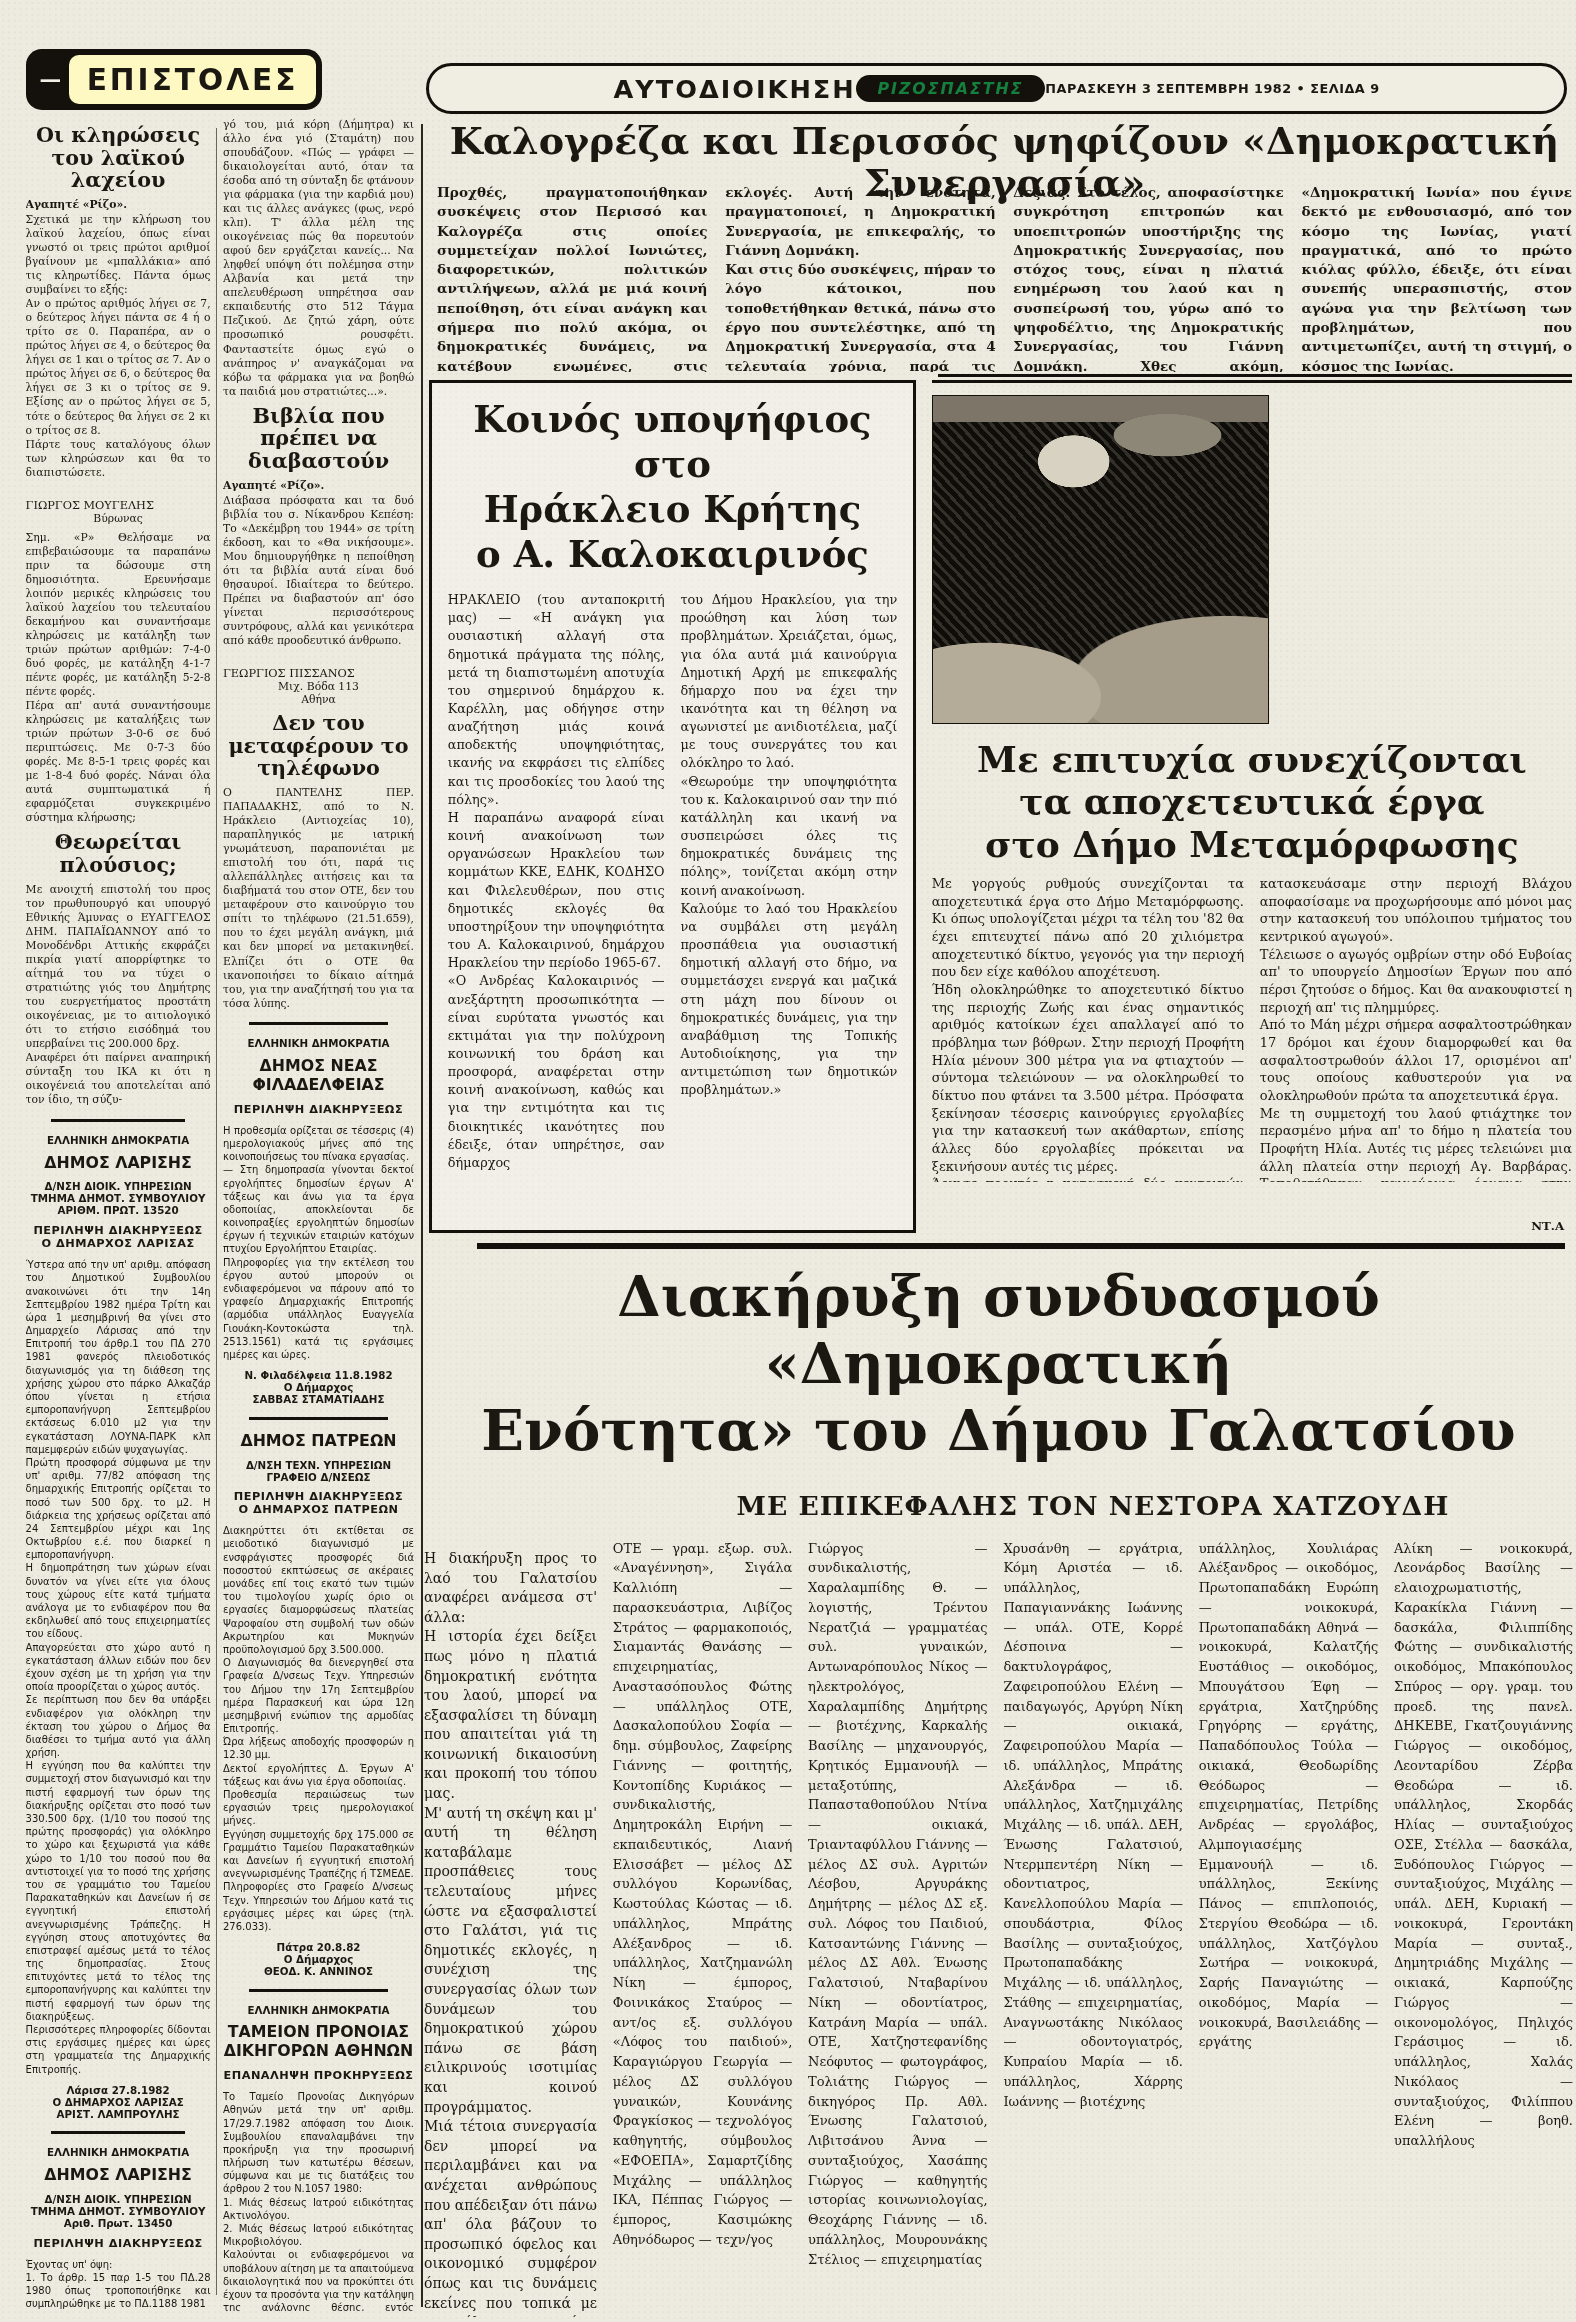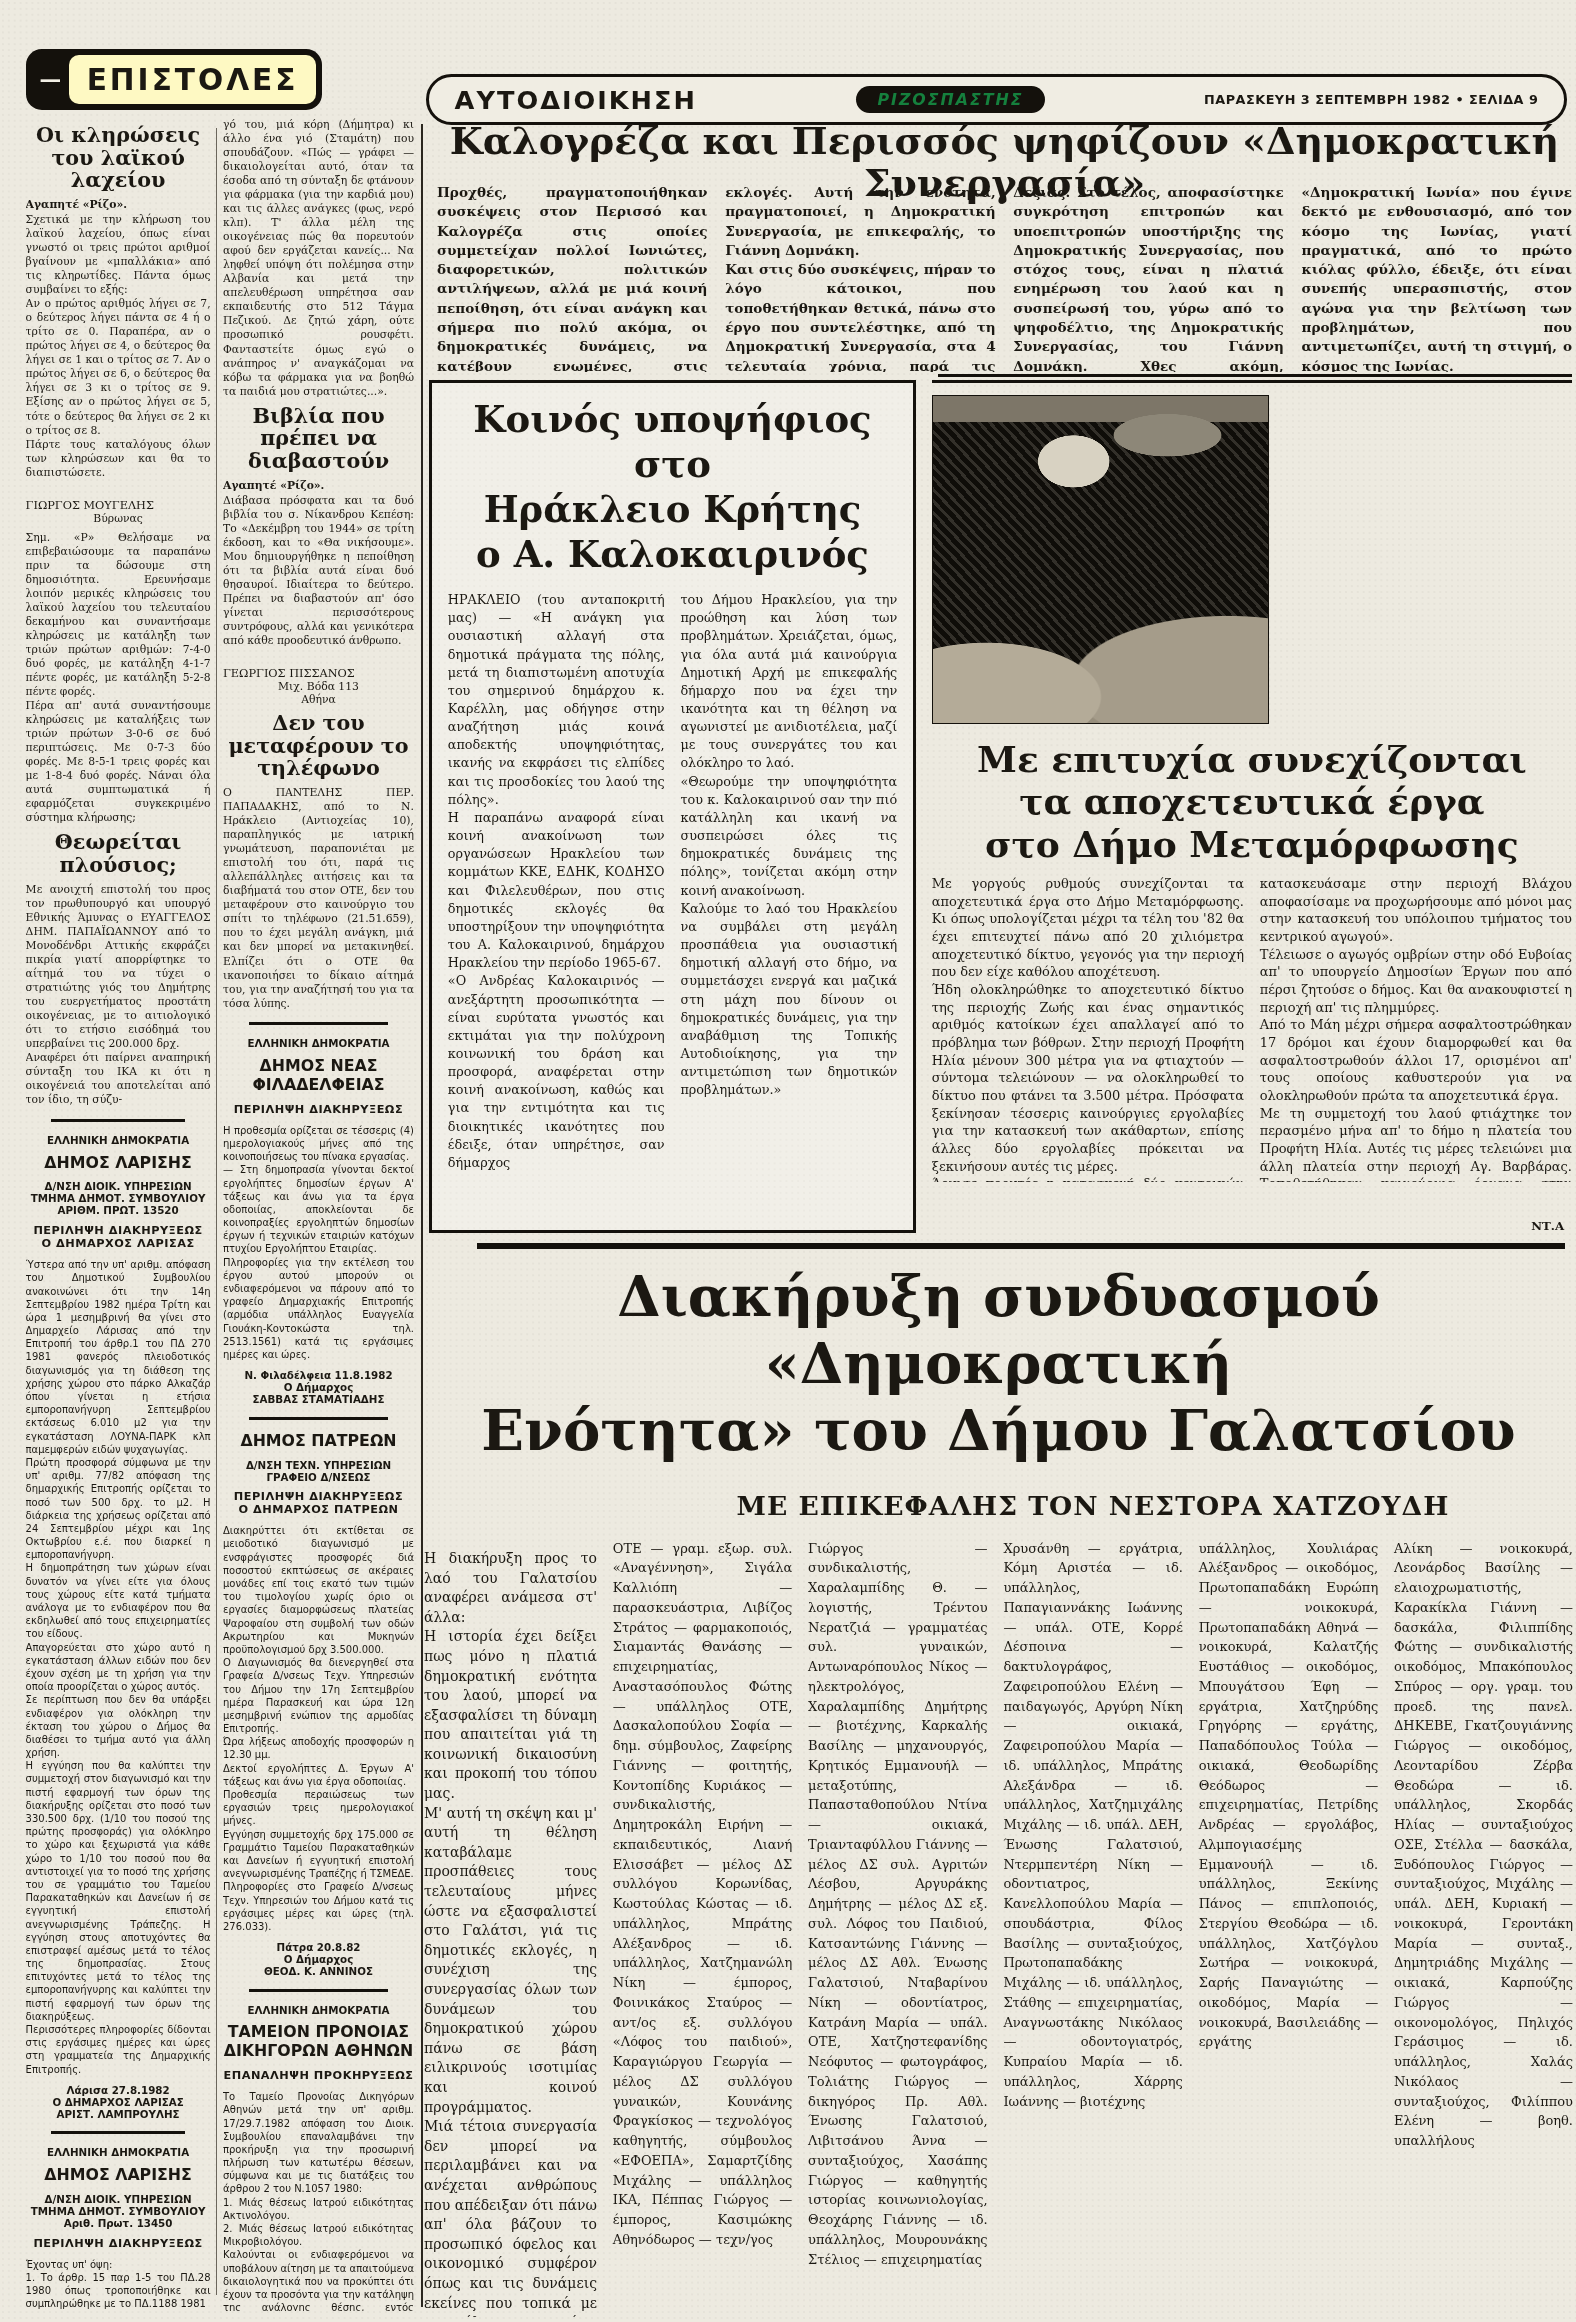--- a/index.html
+++ b/index.html
@@ -17,21 +17,21 @@
   }
   .letters-tab .inner{
     flex:1;height:100%;background:#fef9c3;border-radius:9.9px;display:flex;align-items:center;
     justify-content:flex-end;padding:0 17.7px;box-sizing:border-box;
     font-family:"DejaVu Sans",sans-serif;font-weight:bold;font-size:29.6px;letter-spacing:3px;
   }
   .tab-dash{color:#f2efe5;font-weight:bold;font-size:21.7px;padding:0 7.9px;}
   .header-bar{
     position:absolute;left:426px;top:63px;width:1141px;height:51px;box-sizing:border-box;
     border:3px solid #14110c;border-radius:27.6px;background:#f0ede3;
-    display:flex;align-items:center;justify-content:space-between;padding:0 25.6px;margin-top:11px;
+    display:flex;align-items:center;justify-content:center;padding:0 25.6px;
   }
   .hb-section{font-family:"DejaVu Sans",sans-serif;font-weight:bold;font-size:25.6px;letter-spacing:2px;}
   .hb-pill{
     background:#14110c;color:#15803d;border-radius:15.8px;padding:3.9px 21.7px;
     font-family:"DejaVu Sans",sans-serif;font-weight:bold;font-style:italic;font-size:15.8px;letter-spacing:2px;
   }
   .hb-date{font-family:"DejaVu Sans",sans-serif;font-weight:bold;font-size:12.8px;letter-spacing:0.5px;}
   
   .txt{font-size:10.8px;line-height:1.3;text-align:justify;white-space:pre-line;}
   .vrule{position:absolute;width:1px;background:#6b665c;}

